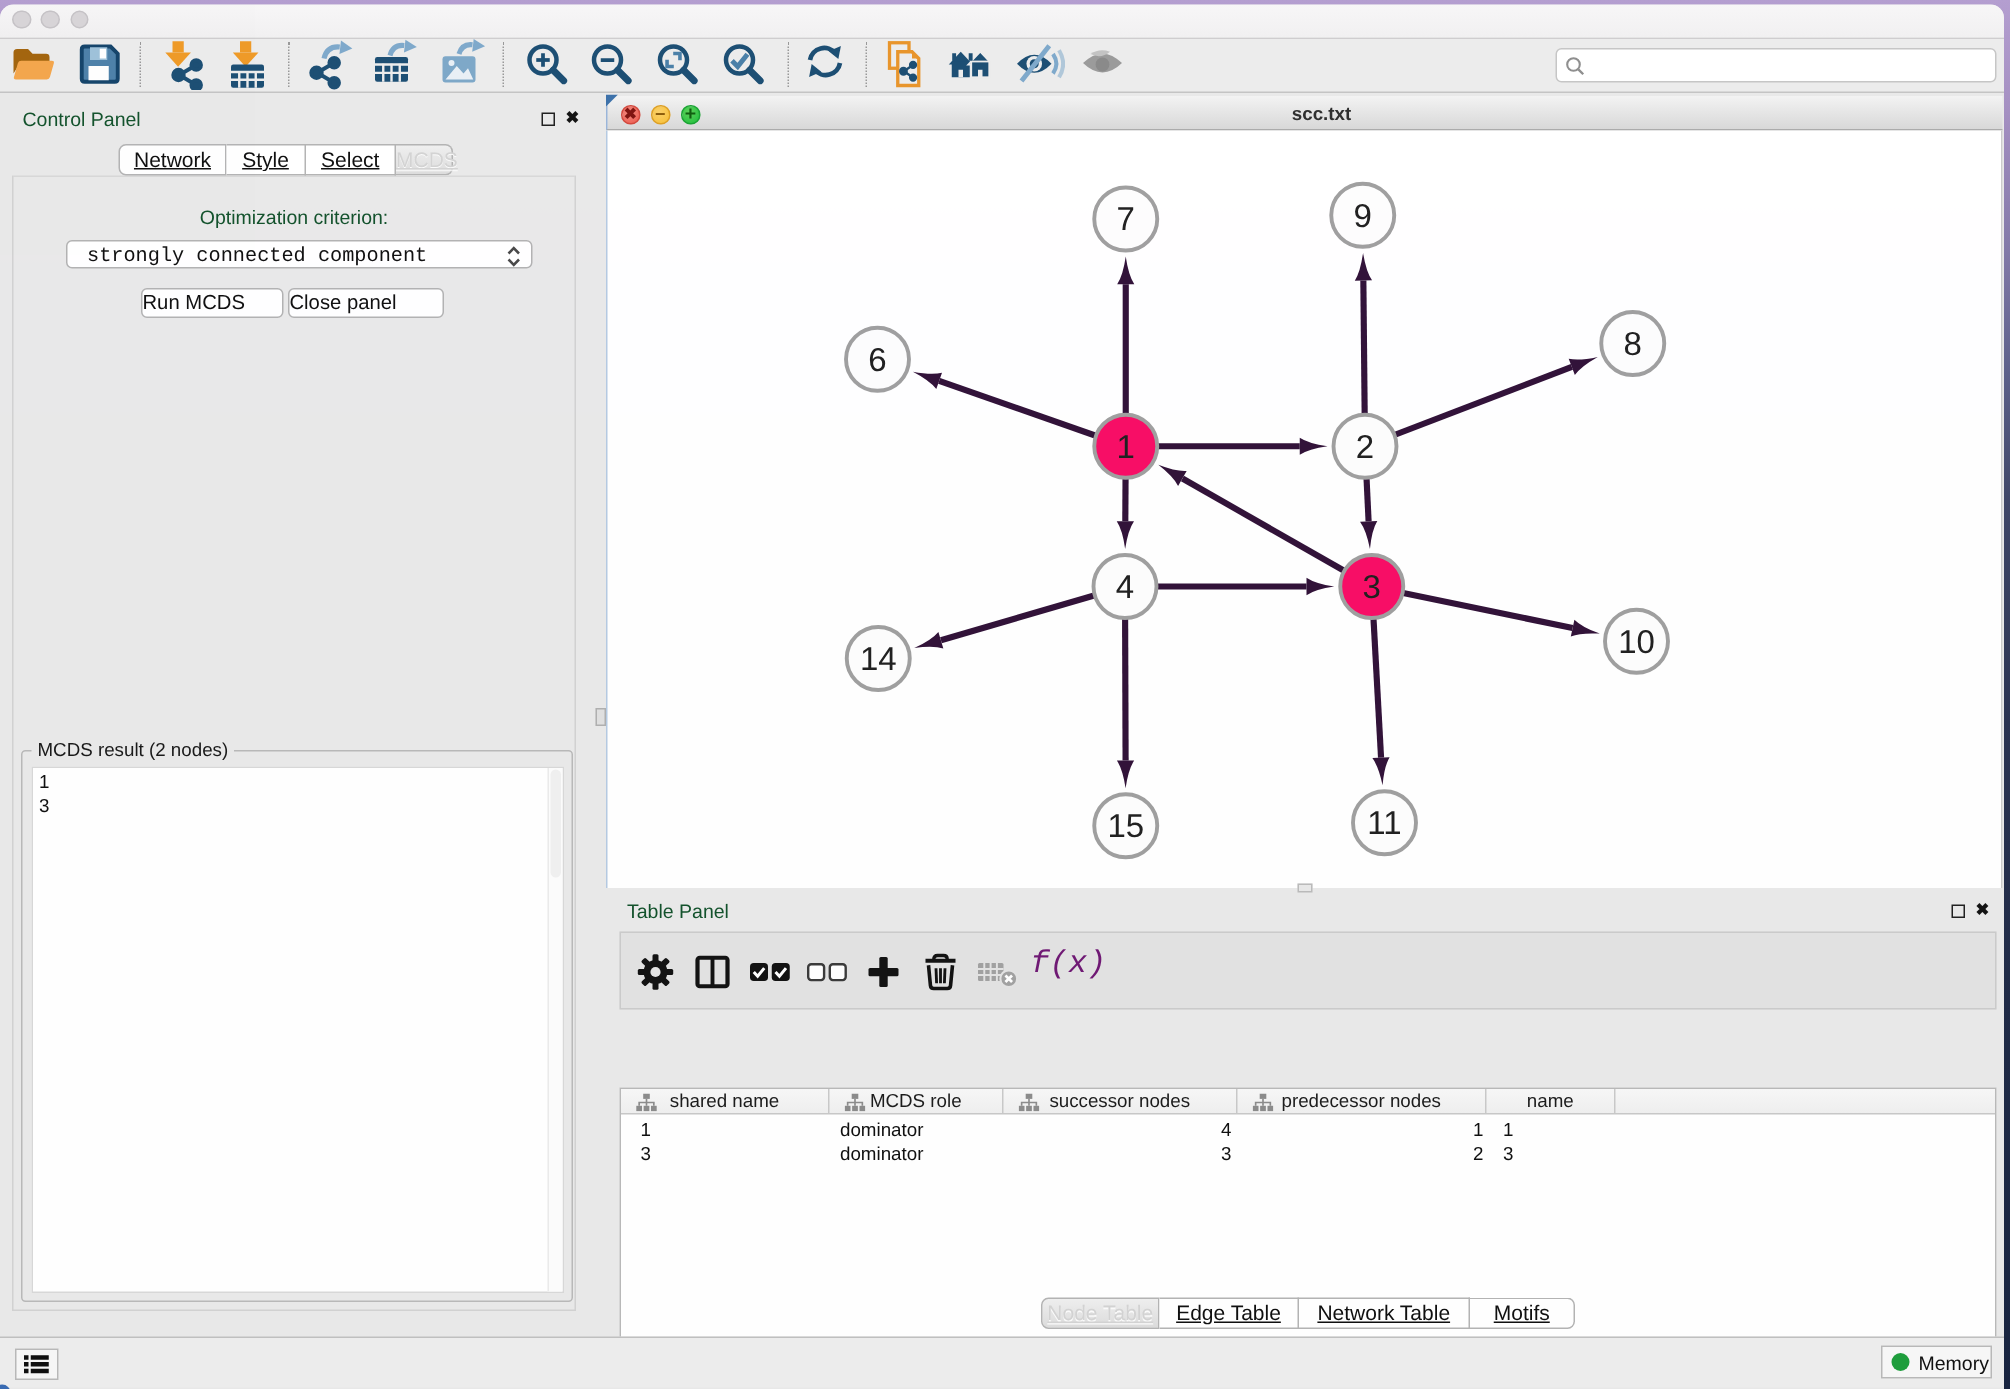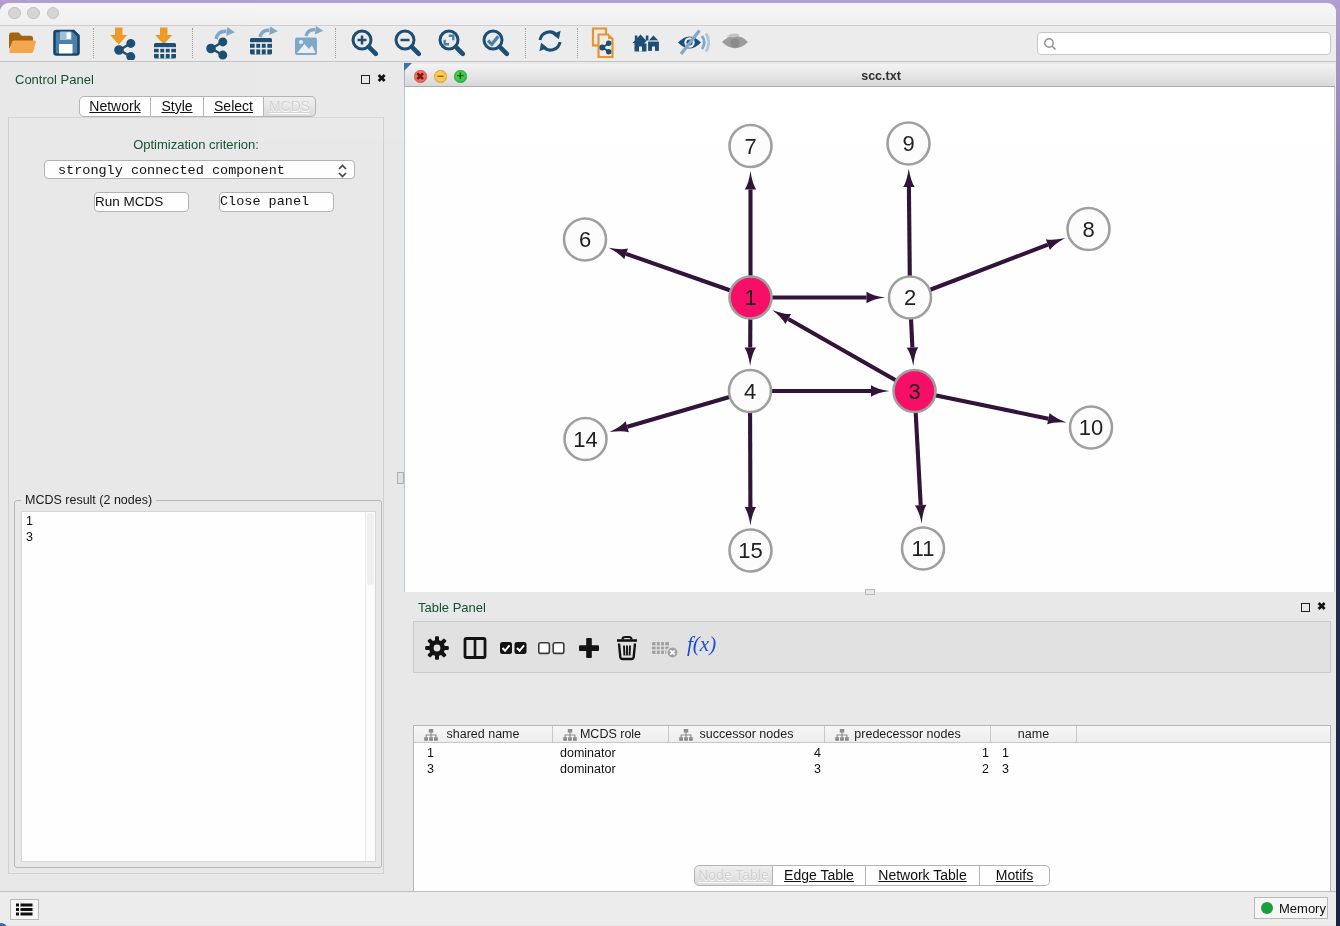--- a/index.html
+++ b/index.html
@@ -230,34 +230,34 @@
     <div class="cbody"></div>
     <div class="tabseg" style="left:79px; top:34px; width:72px; border-left:1px solid #b4b4b4; border-radius:5px 0 0 5px;">
       <span class="lbl">Network</span>
     </div>
     <div class="tabseg" style="left:151px; top:34px; width:53px;">
       <span class="lbl">Style</span>
     </div>
     <div class="tabseg" style="left:204px; top:34px; width:60px;">
       <span class="lbl">Select</span>
     </div>
-    <div class="tabseg tabsel" style="left:264px; top:34px; width:52px; border-radius:0 5px 5px 0;">
+    <div class="tabseg tabsel" style="left:264px; top:34px; width:38px; border-radius:0 5px 5px 0;">
       <span class="lbl">MCDS</span>
     </div>
     <div class="ptitle" style="left:0; top:75px; width:392px; text-align:center;">Optimization criterion:</div>
     <div class="btn" style="left:44px; top:98px; width:311px; height:19px; line-height:17px; text-align:left; padding-left:13px;"><span class="lbl" style="display:inline;font-family:Liberation Mono, monospace;">strongly connected component</span>
       <svg style="position:absolute; right:6px; top:2.5px;" width="11" height="14" viewBox="0 0 11 14">
         <path d="M2 5 L5.5 1.4 L9 5" fill="none" stroke="#4a4a4a" stroke-width="1.7"></path>
         <path d="M2 9 L5.5 12.6 L9 9" fill="none" stroke="#4a4a4a" stroke-width="1.7"></path>
       </svg>
     </div>
     <div class="btn" style="left:94px; top:130px; width:95px; height:20px; line-height:18px;">
       <span class="lbl">Run MCDS</span>
     </div>
-    <div class="btn" style="left:219px; top:130px; width:115px; height:20px; line-height:18px;font-family:Liberation Mono, monospace;">
+    <div class="btn" style="left:192px; top:130px; width:104px; height:20px; line-height:18px;">
       <span class="lbl">Close panel</span>
     </div>
     <div class="groupbox">
       <div class="grouptitle">MCDS result (2 nodes)</div>
       <div class="glist">
         <div style="padding:1px 0 0 4px; line-height:16px;">1<br>3</div>
         <div style="position:absolute; right:0; top:0; width:10px; height:100%; border-left:1px solid #ebebeb; background:#fcfcfc;"></div>
         <div style="position:absolute; right:1.5px; top:1px; width:7px; height:72px; background:#f0f0f0; border-radius:3.5px;"></div>
       </div>
     </div>
@@ -385,21 +385,21 @@
 <g stroke="#e3e3e3" stroke-width="1.3">
           <line x1="2" y1="13" x2="19" y2="13"></line>
           <line x1="2" y1="17" x2="19" y2="17"></line>
 <line x1="6.2" y1="9" x2="6.2" y2="21"></line>
           <line x1="10.4" y1="9" x2="10.4" y2="21"></line>
           <line x1="14.6" y1="9" x2="14.6" y2="21"></line>
         </g>
 <circle cx="22.5" cy="19.5" r="5.6" fill="#a2a2a2" stroke="#e3e3e3" stroke-width="1.4"></circle>
 <path d="M20.3,17.3 l4.4,4.4 M24.7,17.3 l-4.4,4.4" stroke="#fff" stroke-width="1.8"></path>
       </svg>
-      <div style="position:absolute;left:273px;top:10px;font-family:Liberation Serif, serif;font-style:italic;font-size:21px;color:#1d4ed8;">f(x)</div>
+      <div style="position:absolute;left:273px;top:10px;font-family:Liberation Mono, monospace;font-style:italic;font-size:21px;color:#701a75;">f(x)</div>
     </div>
     <div class="tblarea">
       <div class="thead">
         <div class="thcell" style="left:0px;width:139px;">shared name</div>
 <svg class="orgico" style="position:absolute;left:10px;top:3px" width="14" height="12" viewBox="0 0 14 12">
 <g fill="#8c8c8c">
             <rect x="4.8" y="0" width="4.4" height="3.6"></rect>
             <rect x="0.2" y="8.2" width="3.8" height="3.6"></rect>
             <rect x="5.1" y="8.2" width="3.8" height="3.6"></rect>
             <rect x="10" y="8.2" width="3.8" height="3.6"></rect>

